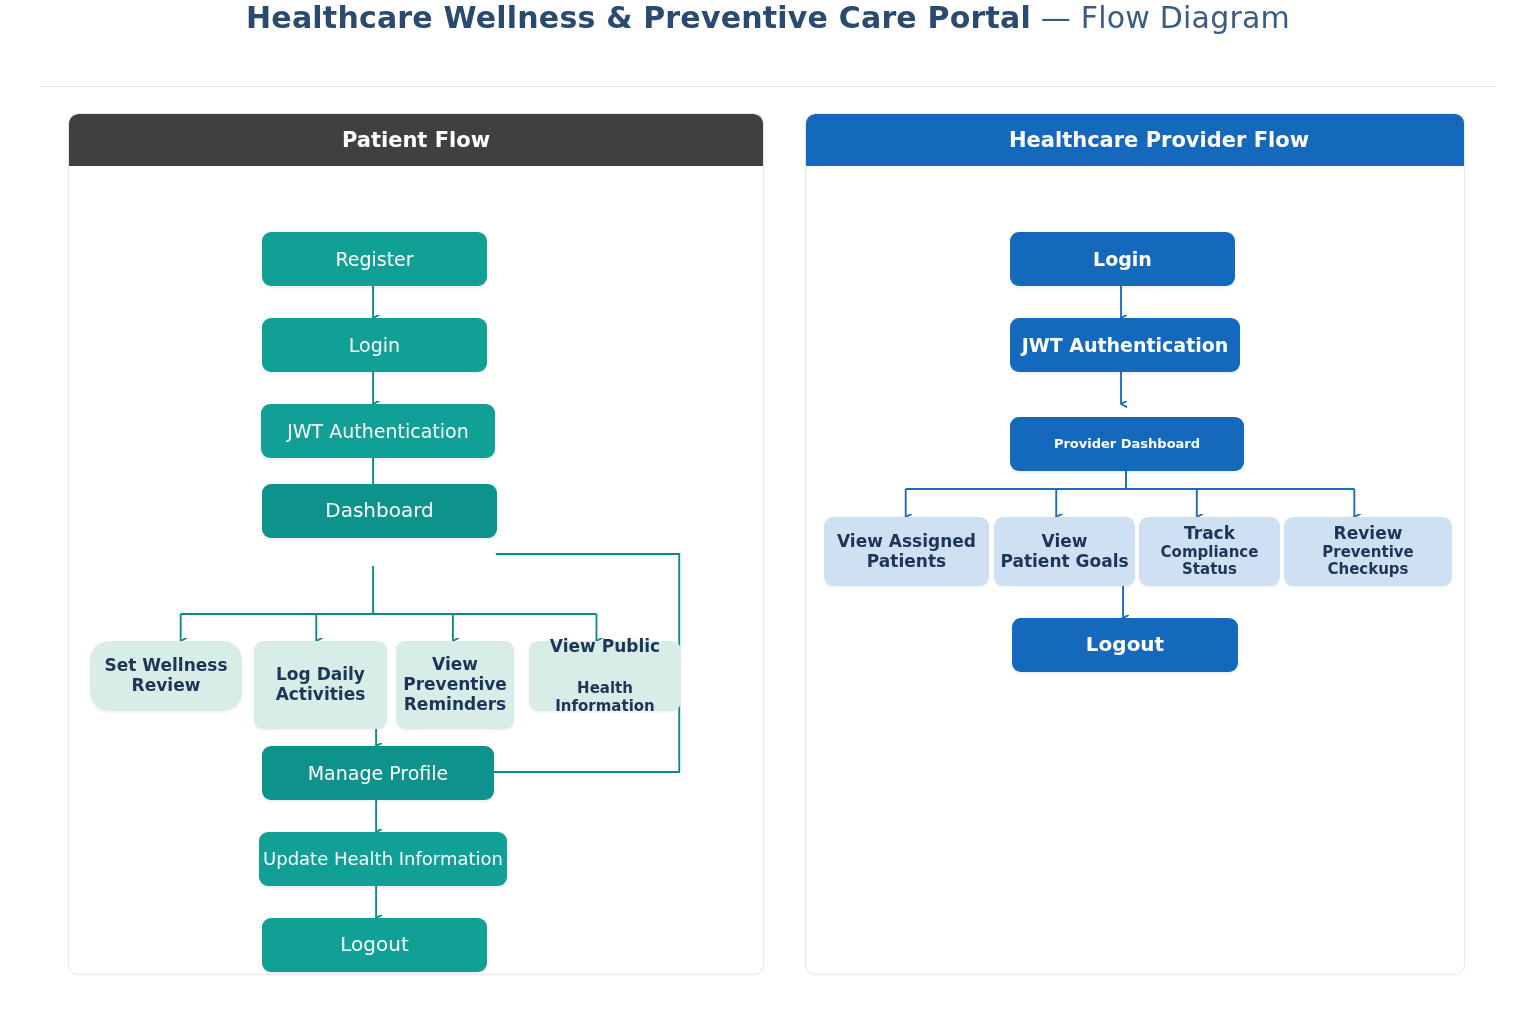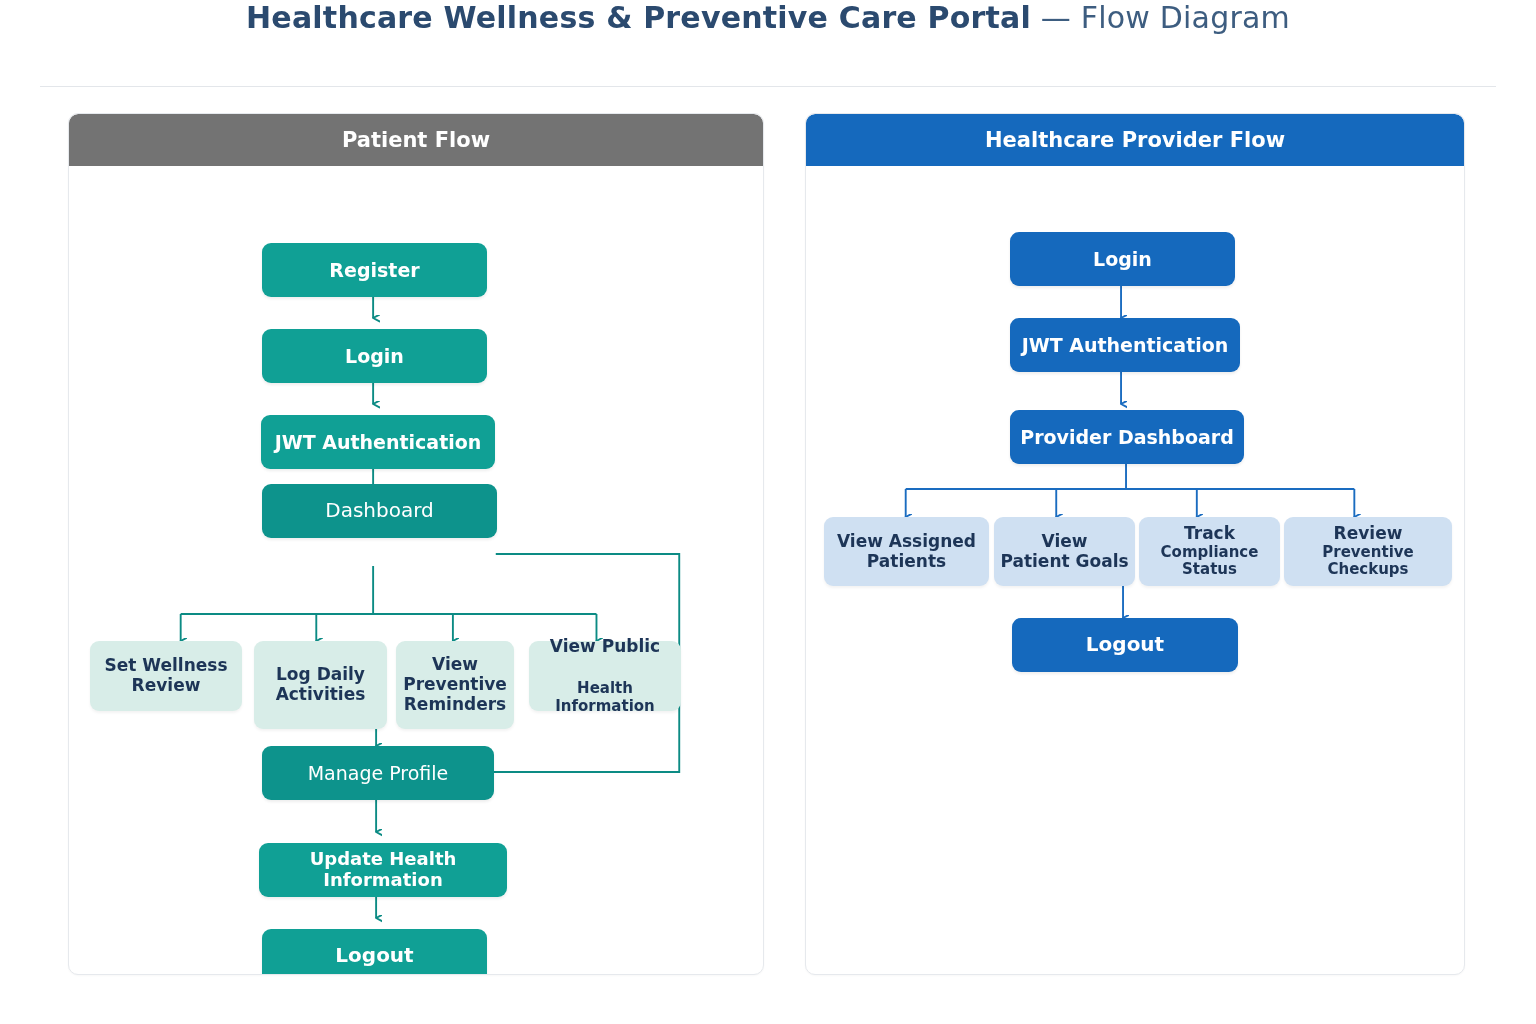--- a/index.html
+++ b/index.html
@@ -59,39 +59,39 @@
     width: 100%;
     height: 52px;
     display: flex;
     align-items: center;
     justify-content: center;
     color: #ffffff;
     font-size: 21px;
     font-weight: bold;
     border-radius: 9px 9px 0 0;
   }
-  #panel-patient  .panel-header { background: #737373; }
-  #panel-provider .panel-header { background: #1569bd; }
+  #panel-patient  .panel-header { background: #404040; }
+  #panel-provider .panel-header { background: #1569bd; padding-left: 24px; }
 
   .panel-body { position: absolute; left: 0; top: 52px; width: 100%; height: 810px; }
 
   
   .node {
     position: absolute;
     box-sizing: border-box;
     display: flex;
     flex-direction: column;
     align-items: center;
     justify-content: center;
     text-align: center;
     border-radius: 9px;
     line-height: 1.16;
     box-shadow: 0 2px 3px rgba(0,0,0,.07);
   }
-  .node.solid-teal  { background: #10a095; color: #ffffff; font-weight: bold; margin-top: 11px; }
+  .node.solid-teal  { background: #10a095; color: #ffffff; font-weight: normal; }
   .node.solid-teal2 { background: #0d938c; color: #ffffff; font-weight: normal; }
   .node.solid-blue  { background: #1569bd; color: #ffffff; font-weight: bold; }
   .node.soft-teal   { background: #d8ede8; color: #1d3557; font-weight: bold; box-shadow:0 2px 3px rgba(0,0,0,.05); }
   .node.soft-blue   { background: #cfe0f2; color: #1d3557; font-weight: bold; box-shadow:0 2px 3px rgba(0,0,0,.05); }
 
   .node .l1 { display: block; }
   .node .l2 { display: block; }
 
   
   .wires { position: absolute; left: 0; top: 0; width: 100%; height: 100%; pointer-events: none; }
@@ -143,21 +143,21 @@
     </svg>
 
     <div class="node solid-teal" style="left:193px; top:66px; width:225px; height:54px; font-size:19px;">Register</div>
 
     <div class="node solid-teal" style="left:193px; top:152px; width:225px; height:54px; font-size:19px;">Login</div>
 
     <div class="node solid-teal" style="left:192px; top:238px; width:234px; height:54px; font-size:19px;">JWT Authentication</div>
 
     <div class="node solid-teal2" style="left:193px; top:318px; width:235px; height:54px; font-size:20px;">Dashboard</div>
 
-    <div class="node soft-teal" style="left:21px; top:475px; width:152px; height:70px; font-size:17px;">
+    <div class="node soft-teal" style="left:21px; top:475px; width:152px; height:70px; font-size:17px;border-radius:19px;">
       <span class="l1">Set Wellness</span>
       <span class="l2">Review</span>
     </div>
 
     <div class="node soft-teal" style="left:185px; top:475px; width:133px; height:88px; font-size:17px;">
       <span class="l1">Log Daily</span>
       <span class="l2">Activities</span>
     </div>
 
     <div class="node soft-teal" style="left:327px; top:475px; width:118px; height:88px; font-size:17px;">
@@ -203,21 +203,21 @@
         <line x1="550" y1="323" x2="550" y2="351" marker-end="url(#ahBlue)"></line>
 
         <line x1="318" y1="420" x2="318" y2="452" marker-end="url(#ahBlue)"></line>
       </g>
     </svg>
 
     <div class="node solid-blue" style="left:204px; top:66px; width:225px; height:54px; font-size:19px;">Login</div>
 
     <div class="node solid-blue" style="left:204px; top:152px; width:230px; height:54px; font-size:19px;">JWT Authentication</div>
 
-    <div class="node solid-blue" style="left:204px; top:244px; width:234px; height:54px; font-size:19px;">Provider Dashboard</div>
+    <div class="node solid-blue" style="left:204px; top:251px; width:234px; height:54px; font-size:13px;">Provider Dashboard</div>
 
     <div class="node soft-blue" style="left:18px; top:351px; width:165px; height:69px; font-size:17px;">
       <span class="l1">View Assigned</span>
       <span class="l2">Patients</span>
     </div>
 
     <div class="node soft-blue" style="left:188px; top:351px; width:141px; height:69px; font-size:17px;">
       <span class="l1">View</span>
       <span class="l2">Patient Goals</span>
     </div>

